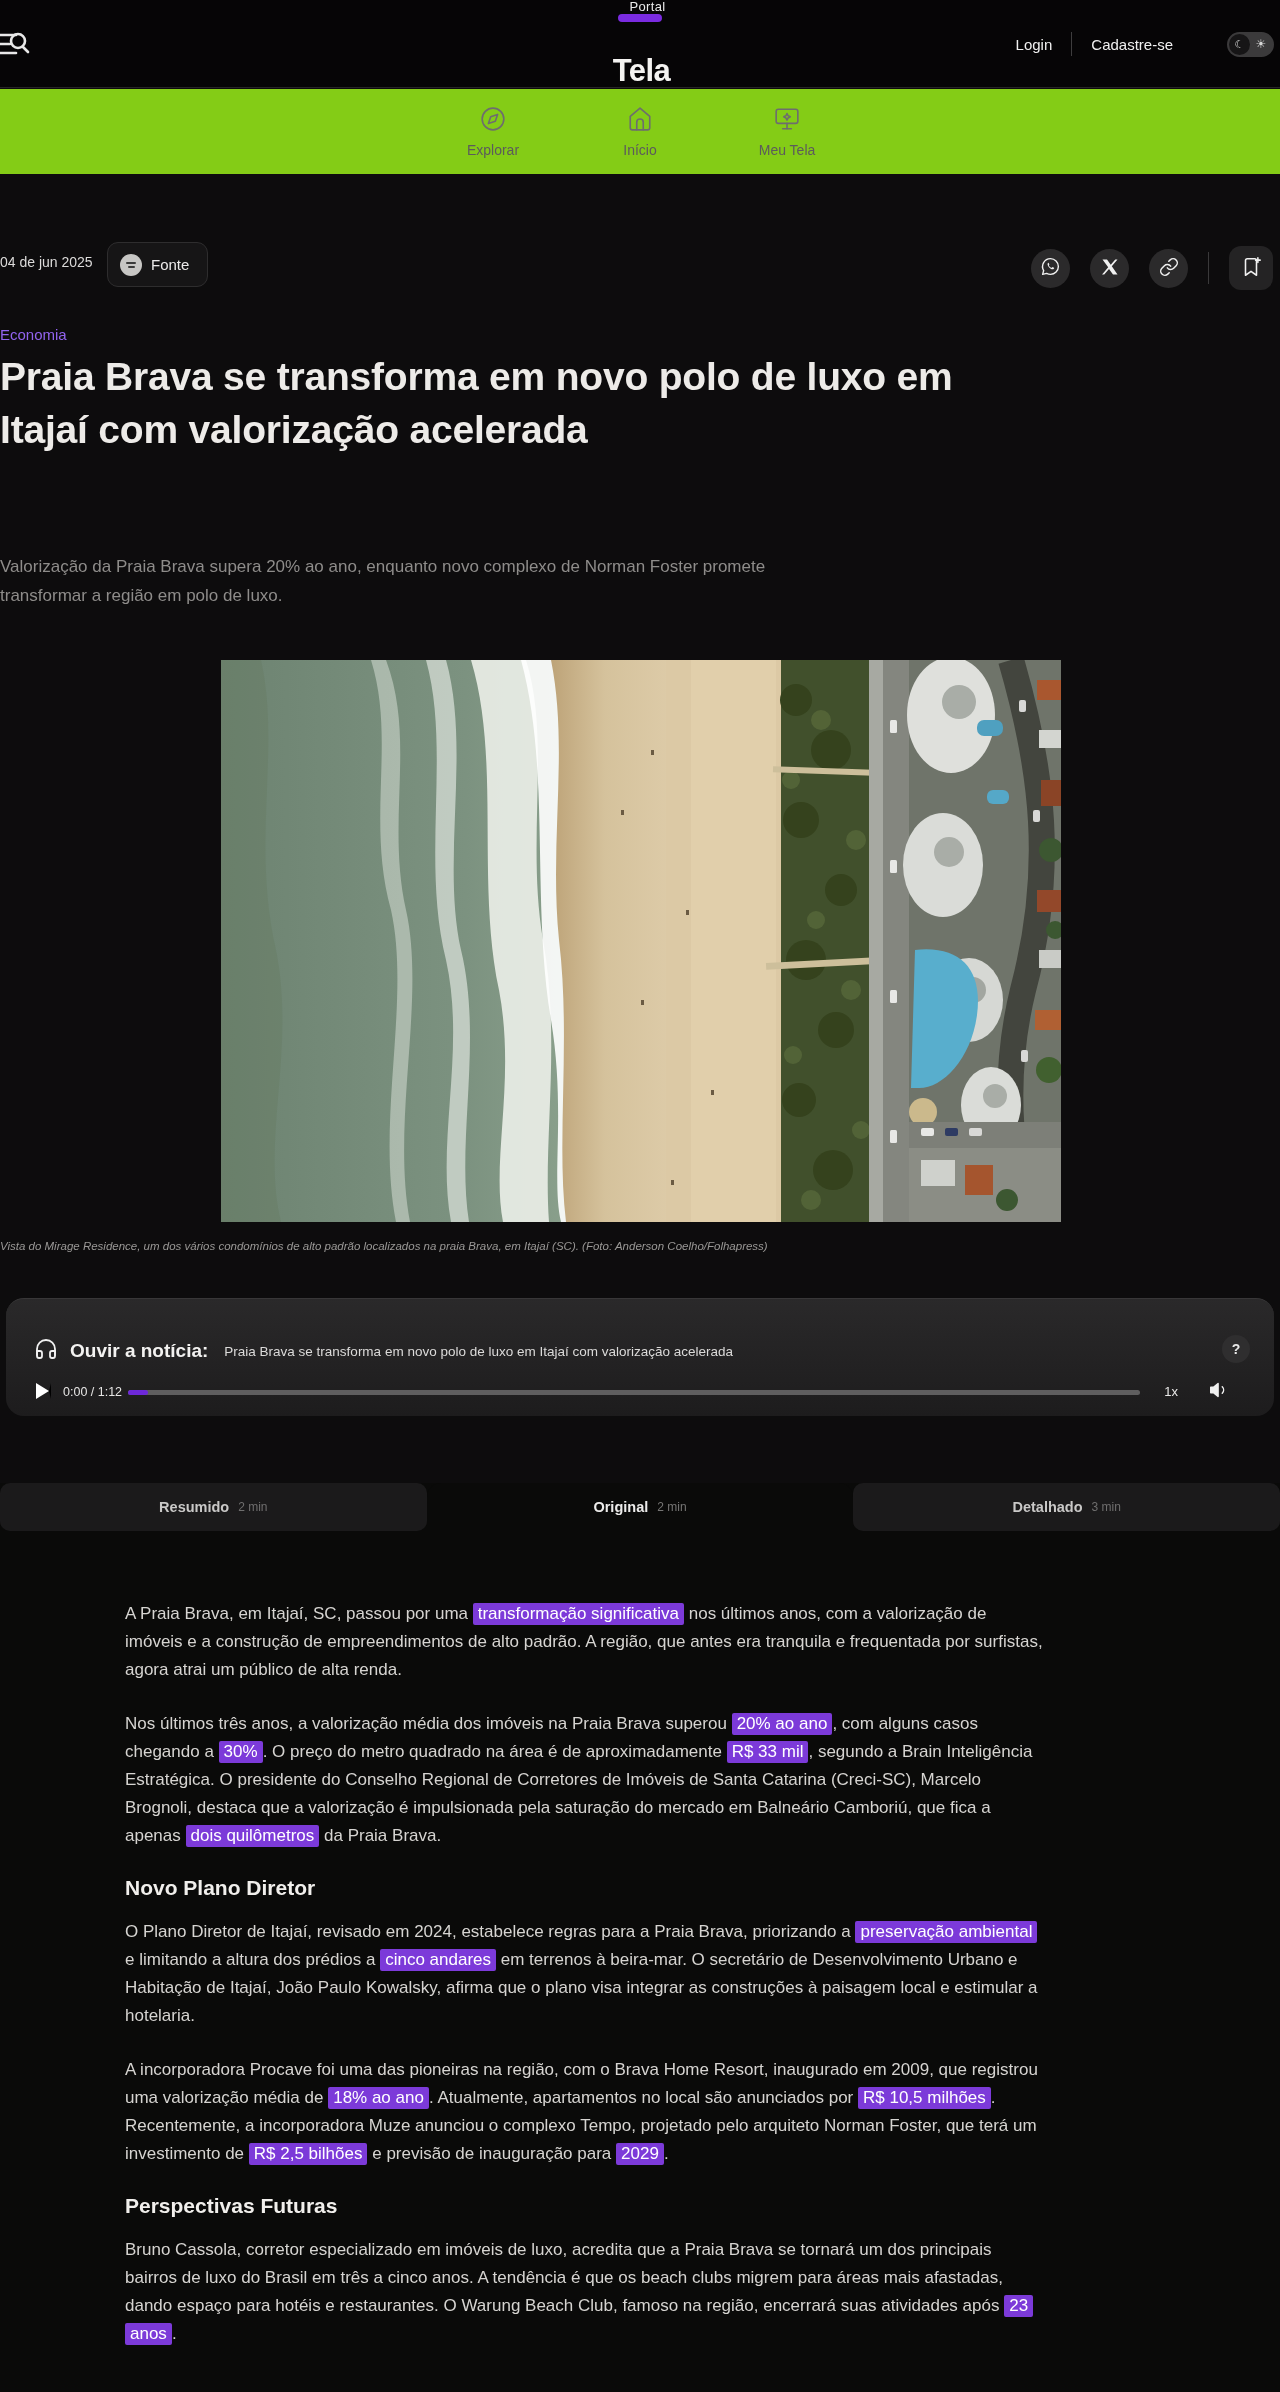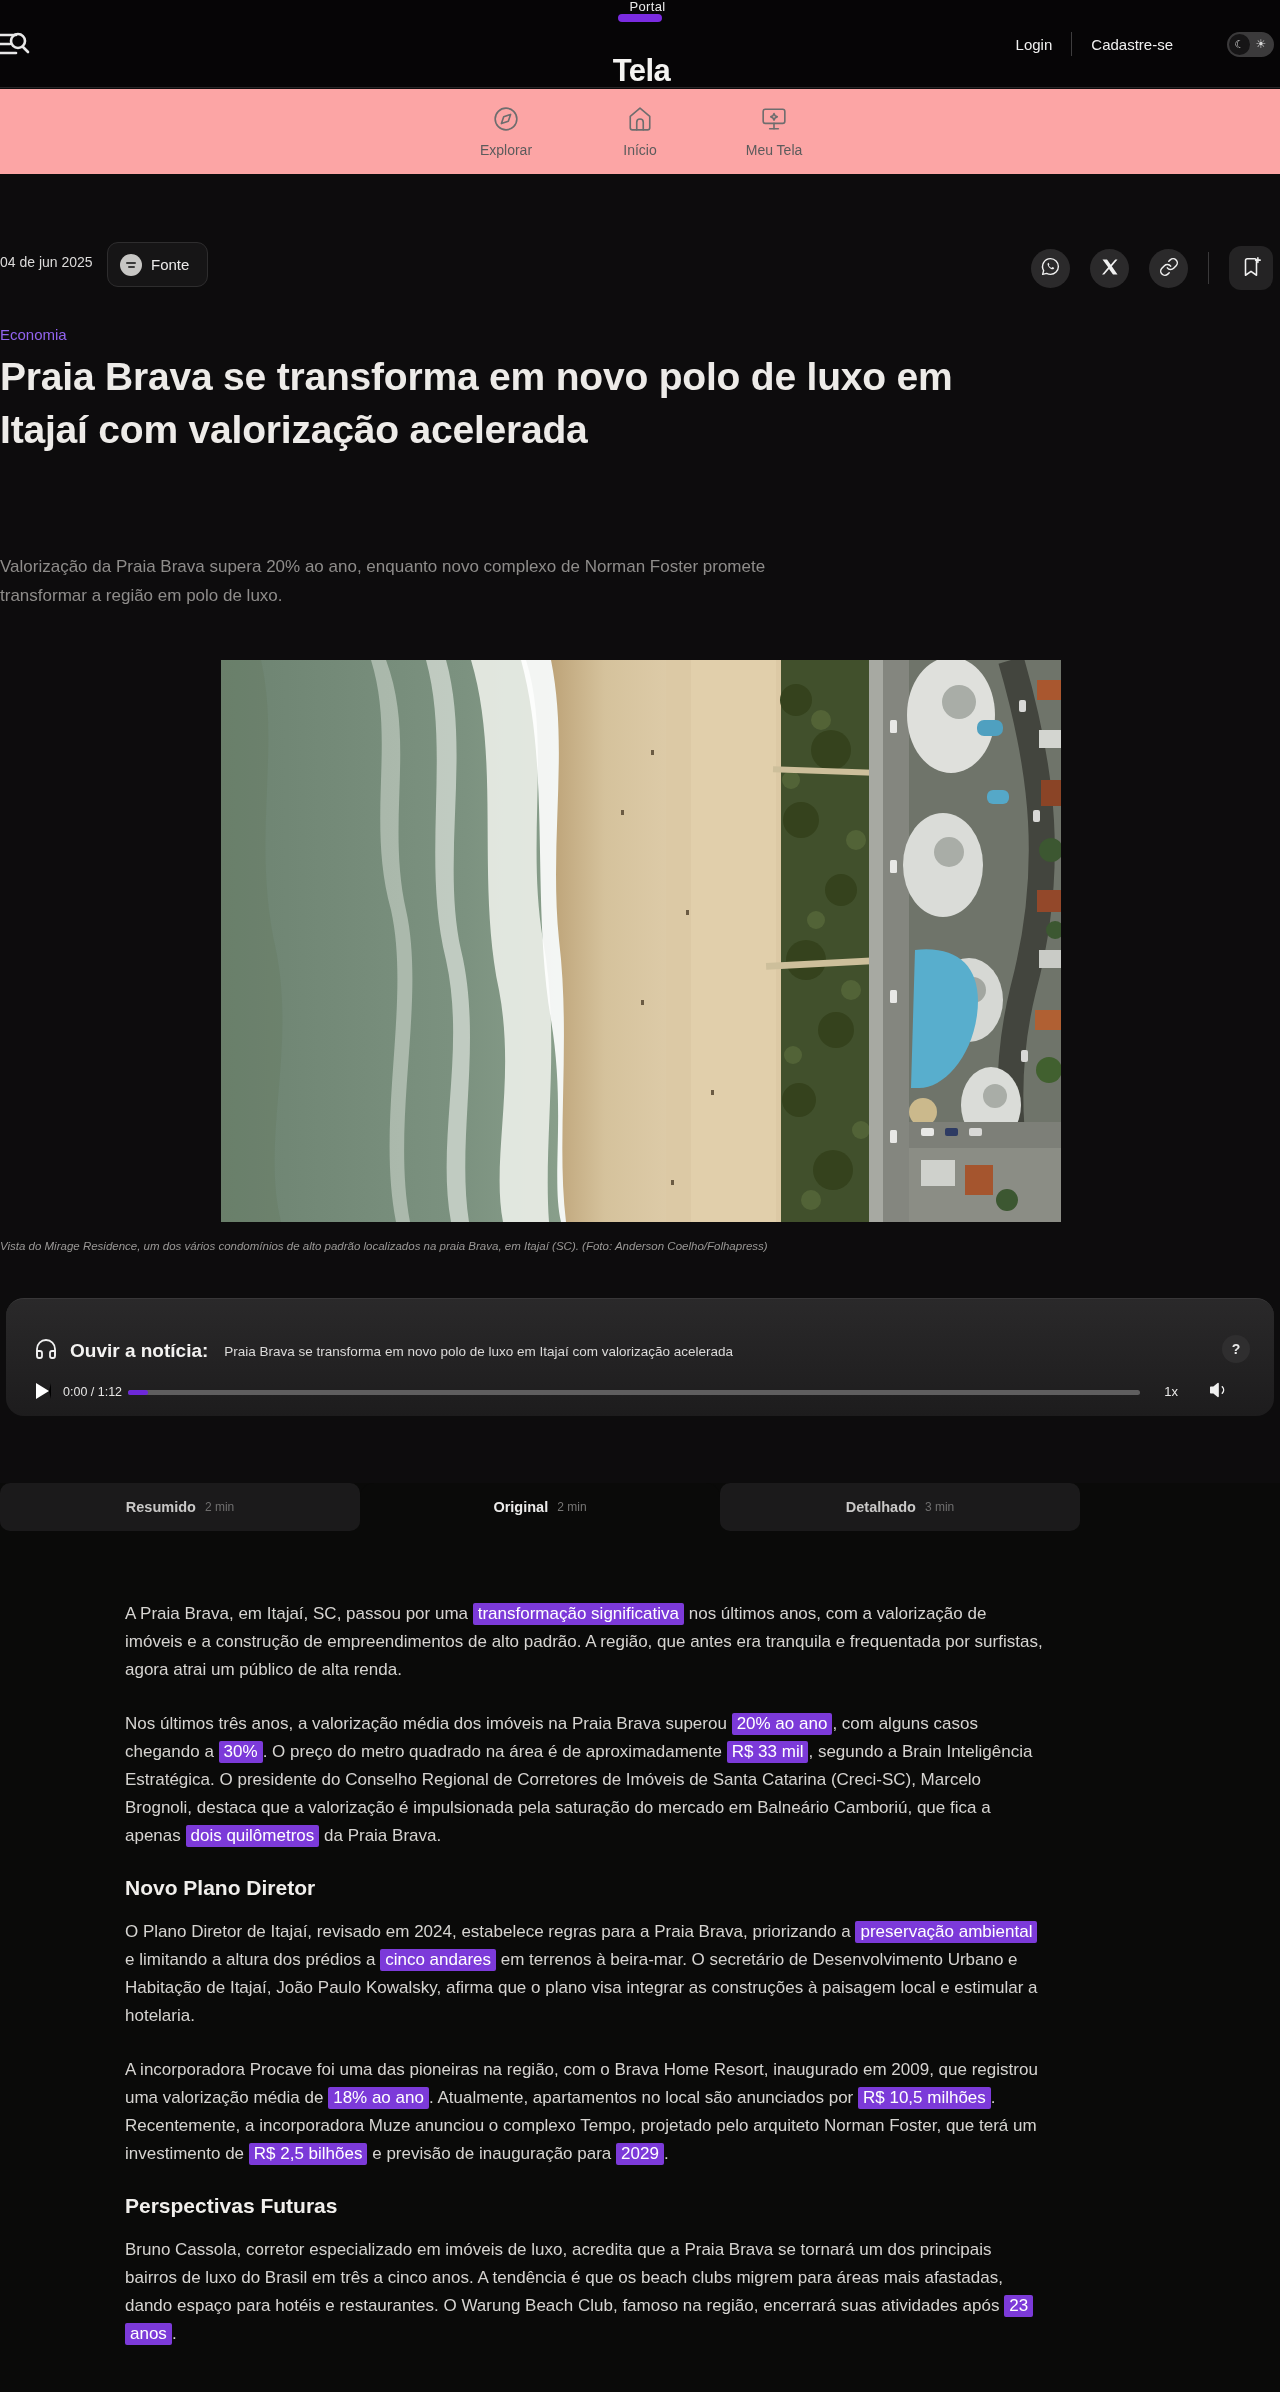--- a/index.html
+++ b/index.html
@@ -15,21 +15,21 @@
   .logo-square { width:44px; height:36px; border:4px solid #7a2be0; border-radius:10px; }
   .logo-tela { font-size:31px; font-weight:700; color:#f4f3f1; letter-spacing:-.5px; margin-left:3px;margin-top:31px; }
   .auth { position:absolute; right:6px; top:0; height:88px; display:flex; align-items:center; }
   .auth a { color:#f0f0f0; font-size:15px; text-decoration:none; font-weight:500; }
   .auth-div { width:1px; height:24px; background:#3e3d3e; margin:0 19px; }
   .theme-toggle { margin-left:54px; width:47px; height:25px; background:#3b3a3b; border-radius:13px; display:flex; align-items:center; padding:2px; cursor:pointer; }
   .tg-moon { width:21px; height:21px; border-radius:50%; background:#161516; color:#eaeaea; font-size:11px; display:flex; align-items:center; justify-content:center; }
   .tg-sun { flex:1; text-align:center; color:#d9d9d9; font-size:12px; }
 
   
-  .nav { position:absolute; top:89px; left:0; width:1280px; height:85px; background:#fca5a5; display:flex; align-items:center; justify-content:center; gap:24px; }
+  .nav { position:absolute; top:89px; left:0; width:1280px; height:85px; background:#84cc16; display:flex; align-items:center; justify-content:center; gap:37px; }
   .nav-item { width:110px; display:flex; flex-direction:column; align-items:center; gap:7px; color:#5c5b5c; cursor:pointer; }
   .nav-item svg { stroke:#6e6d6e; }
   .nav-item span { font-size:14px; }
 
   
   .meta { position:absolute; top:242px; left:0; width:1280px; height:46px; }
   .date { position:absolute; left:0; top:12px; font-size:14px; color:#dcdbda; }
   .fonte-btn { position:absolute; left:107px; top:0; height:45px; padding:0 18px 0 12px; display:flex; align-items:center; gap:9px; background:#161516; border:1px solid #2e2d2e; border-radius:11px; color:#eceaea; font-size:15px; cursor:pointer; }
   .src-logo { width:22px; height:22px; border-radius:50%; background:#c7c6c4; display:flex; flex-direction:column; align-items:center; justify-content:center; gap:2px; }
   .src-logo i { display:block; width:10px; height:2px; background:#3a3a3a; border-radius:1px; }
@@ -57,21 +57,21 @@
   .help-btn { position:absolute; right:24px; top:36px; width:28px; height:28px; border-radius:50%; background:#2f2e2f; border:none; color:#e8e8e8; font-size:14px; font-weight:700; cursor:pointer; }
   .play-btn { position:absolute; left:30px; top:84px; width:0; height:0; border-left:13px solid #ffffff; border-top:8px solid transparent; border-bottom:8px solid transparent; background:none; cursor:pointer; }
   .time { position:absolute; left:57px; top:86px; font-size:12.5px; color:#e6e5e4; }
   .track-bar { position:absolute; left:122px; top:91px; width:1012px; height:5px; border-radius:3px; background:#5f5e5f; cursor:pointer; }
   .track-fill { position:absolute; left:0; top:0; height:5px; border-radius:3px; background:#6d28d9; }
   .speed { position:absolute; right:96px; top:85px; font-size:13px; color:#e8e7e6; background:none; border:none; cursor:pointer; }
   .vol-btn { position:absolute; right:44px; top:80px; background:none; border:none; cursor:pointer; }
 
   
   .body-area { position:absolute; top:1483px; left:0; width:1280px; height:909px; background:#0a0a09; }
-  .tabs { position:absolute; top:0; left:0; width:1080px; height:48px; display:flex; }
+  .tabs { position:absolute; top:0; left:0; width:1280px; height:48px; display:flex; }
   .tab { flex:1; display:flex; align-items:center; justify-content:center; gap:9px; cursor:pointer; background:#1b1a1b; border-radius:10px; }
   .tab .tl { font-size:14.5px; font-weight:700; color:#c9c8c7; }
   .tab .td { font-size:12px; color:#6f6e6e; }
   .tab.active { background:#0a0a09; border-radius:14px 14px 0 0; }
   .tab.active .tl { color:#eceბeb; color:#ecebea; }
   .tab.active .td { color:#767574; }
 
   .article { position:absolute; top:48px; left:125px; width:922px; padding-top:69px; color:#d6d4d1; }
   .article p { font-size:17px; line-height:28px; margin-bottom:26px; }
   .article h2 { font-size:21px; font-weight:700; color:#f1efec; margin:2px 0 18px; }

